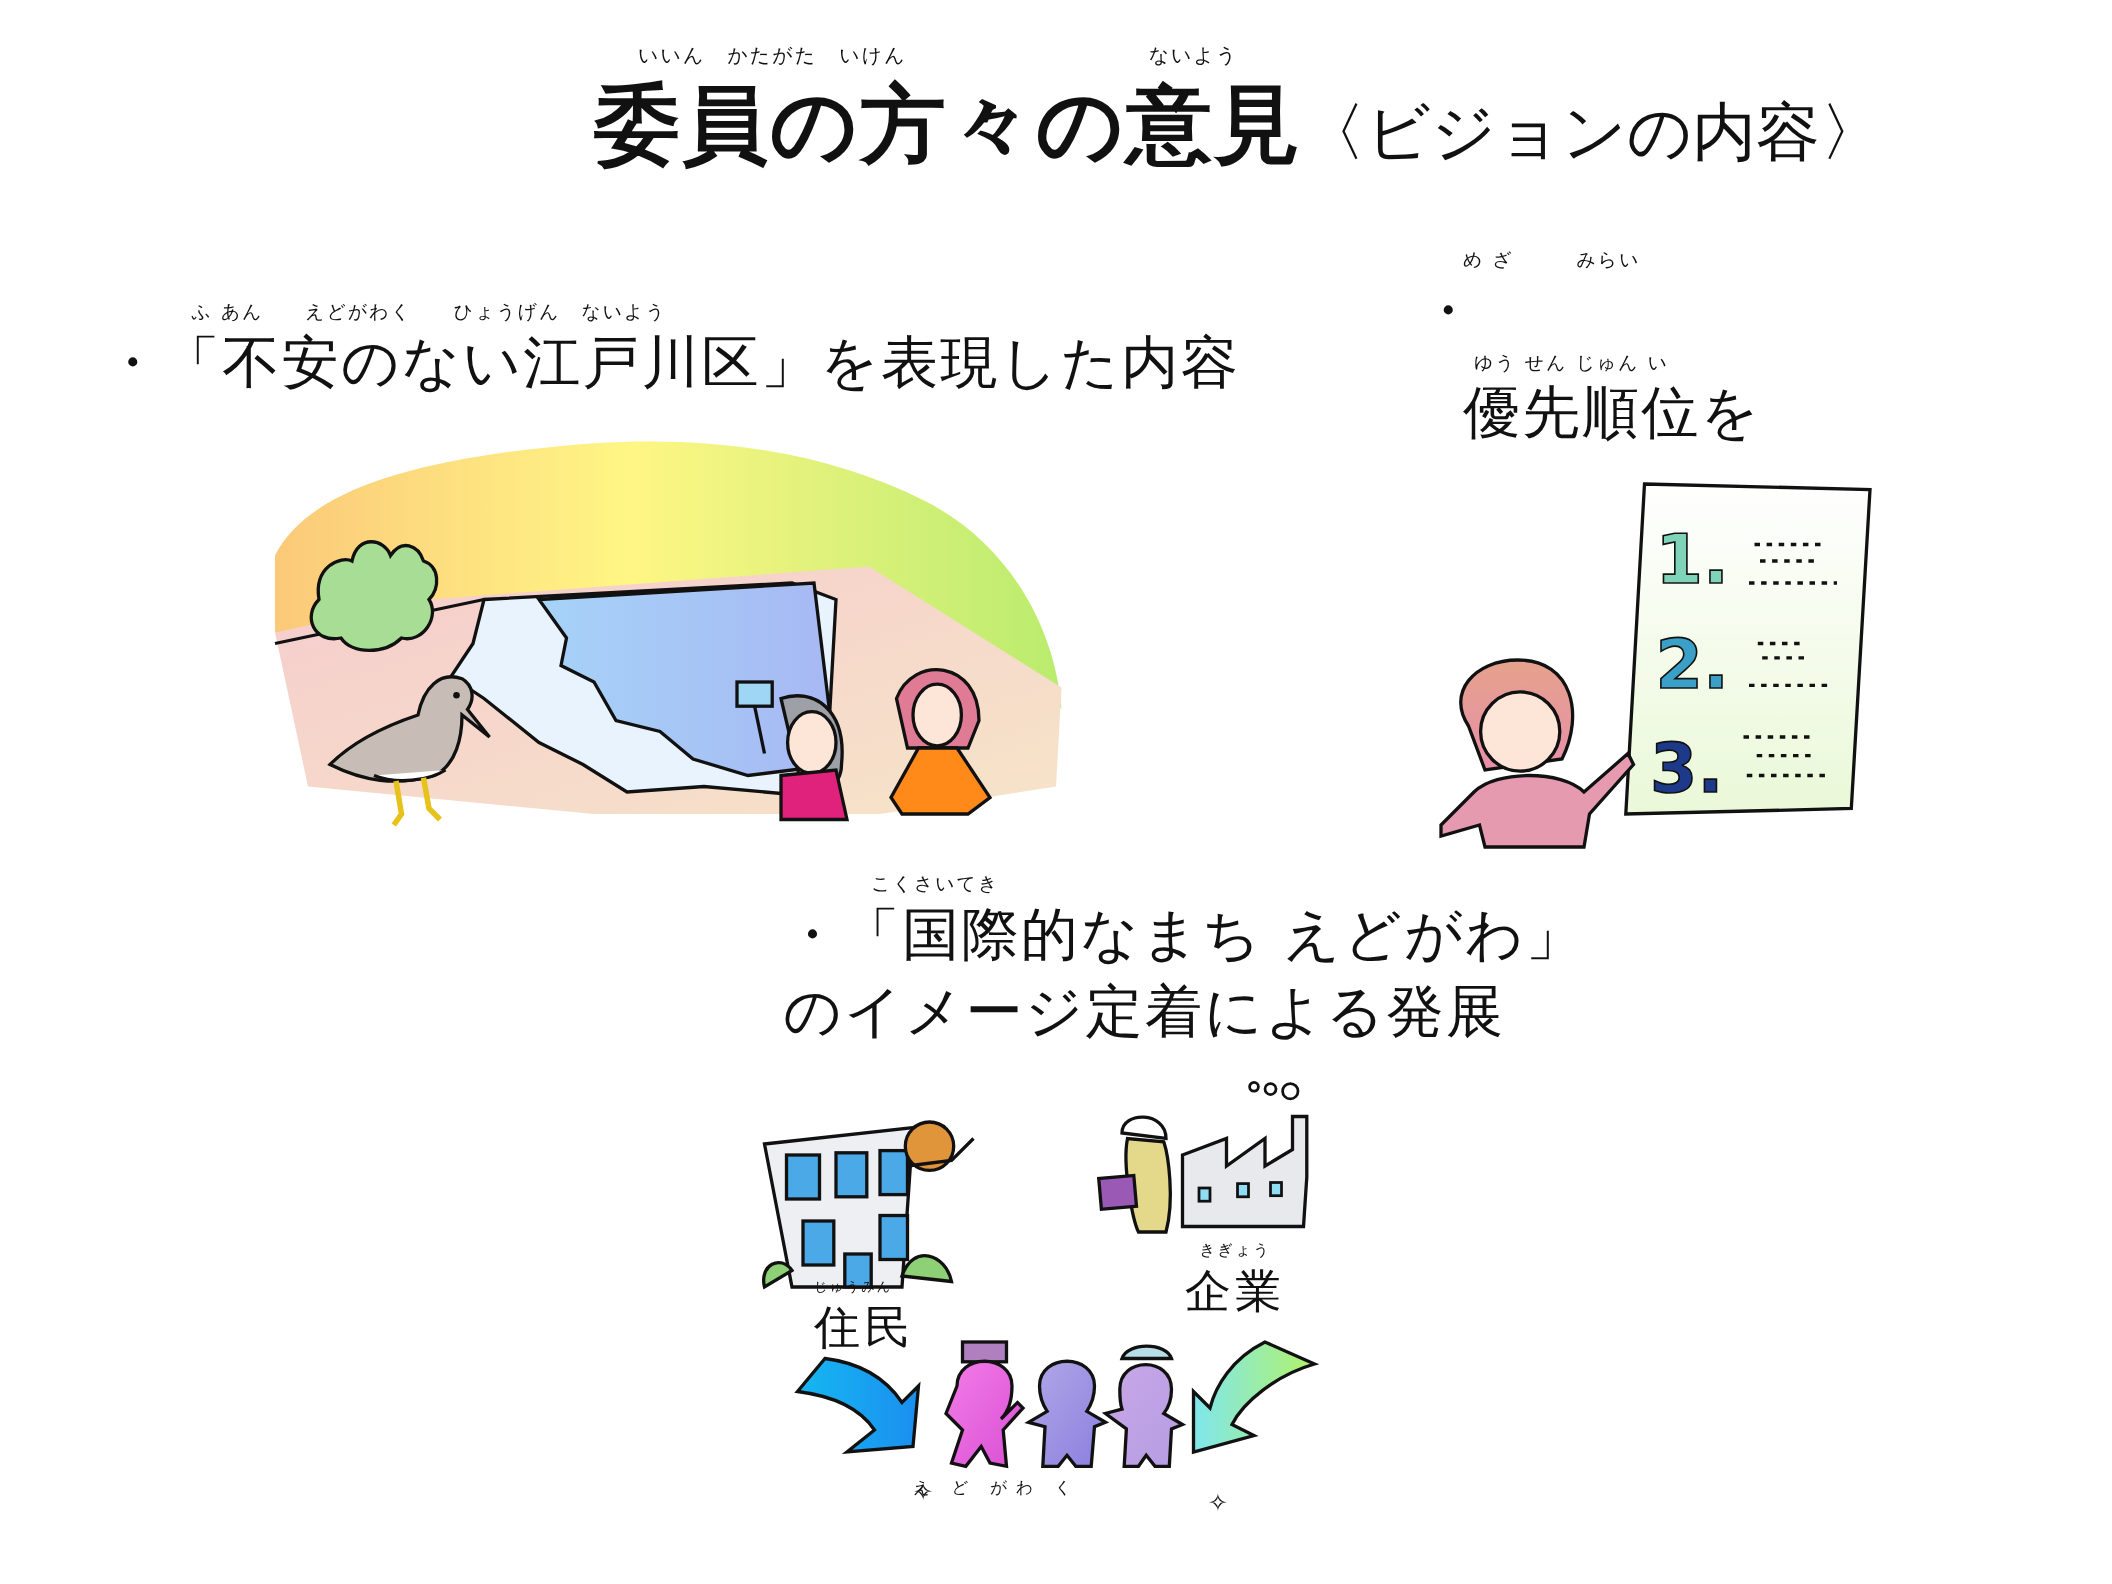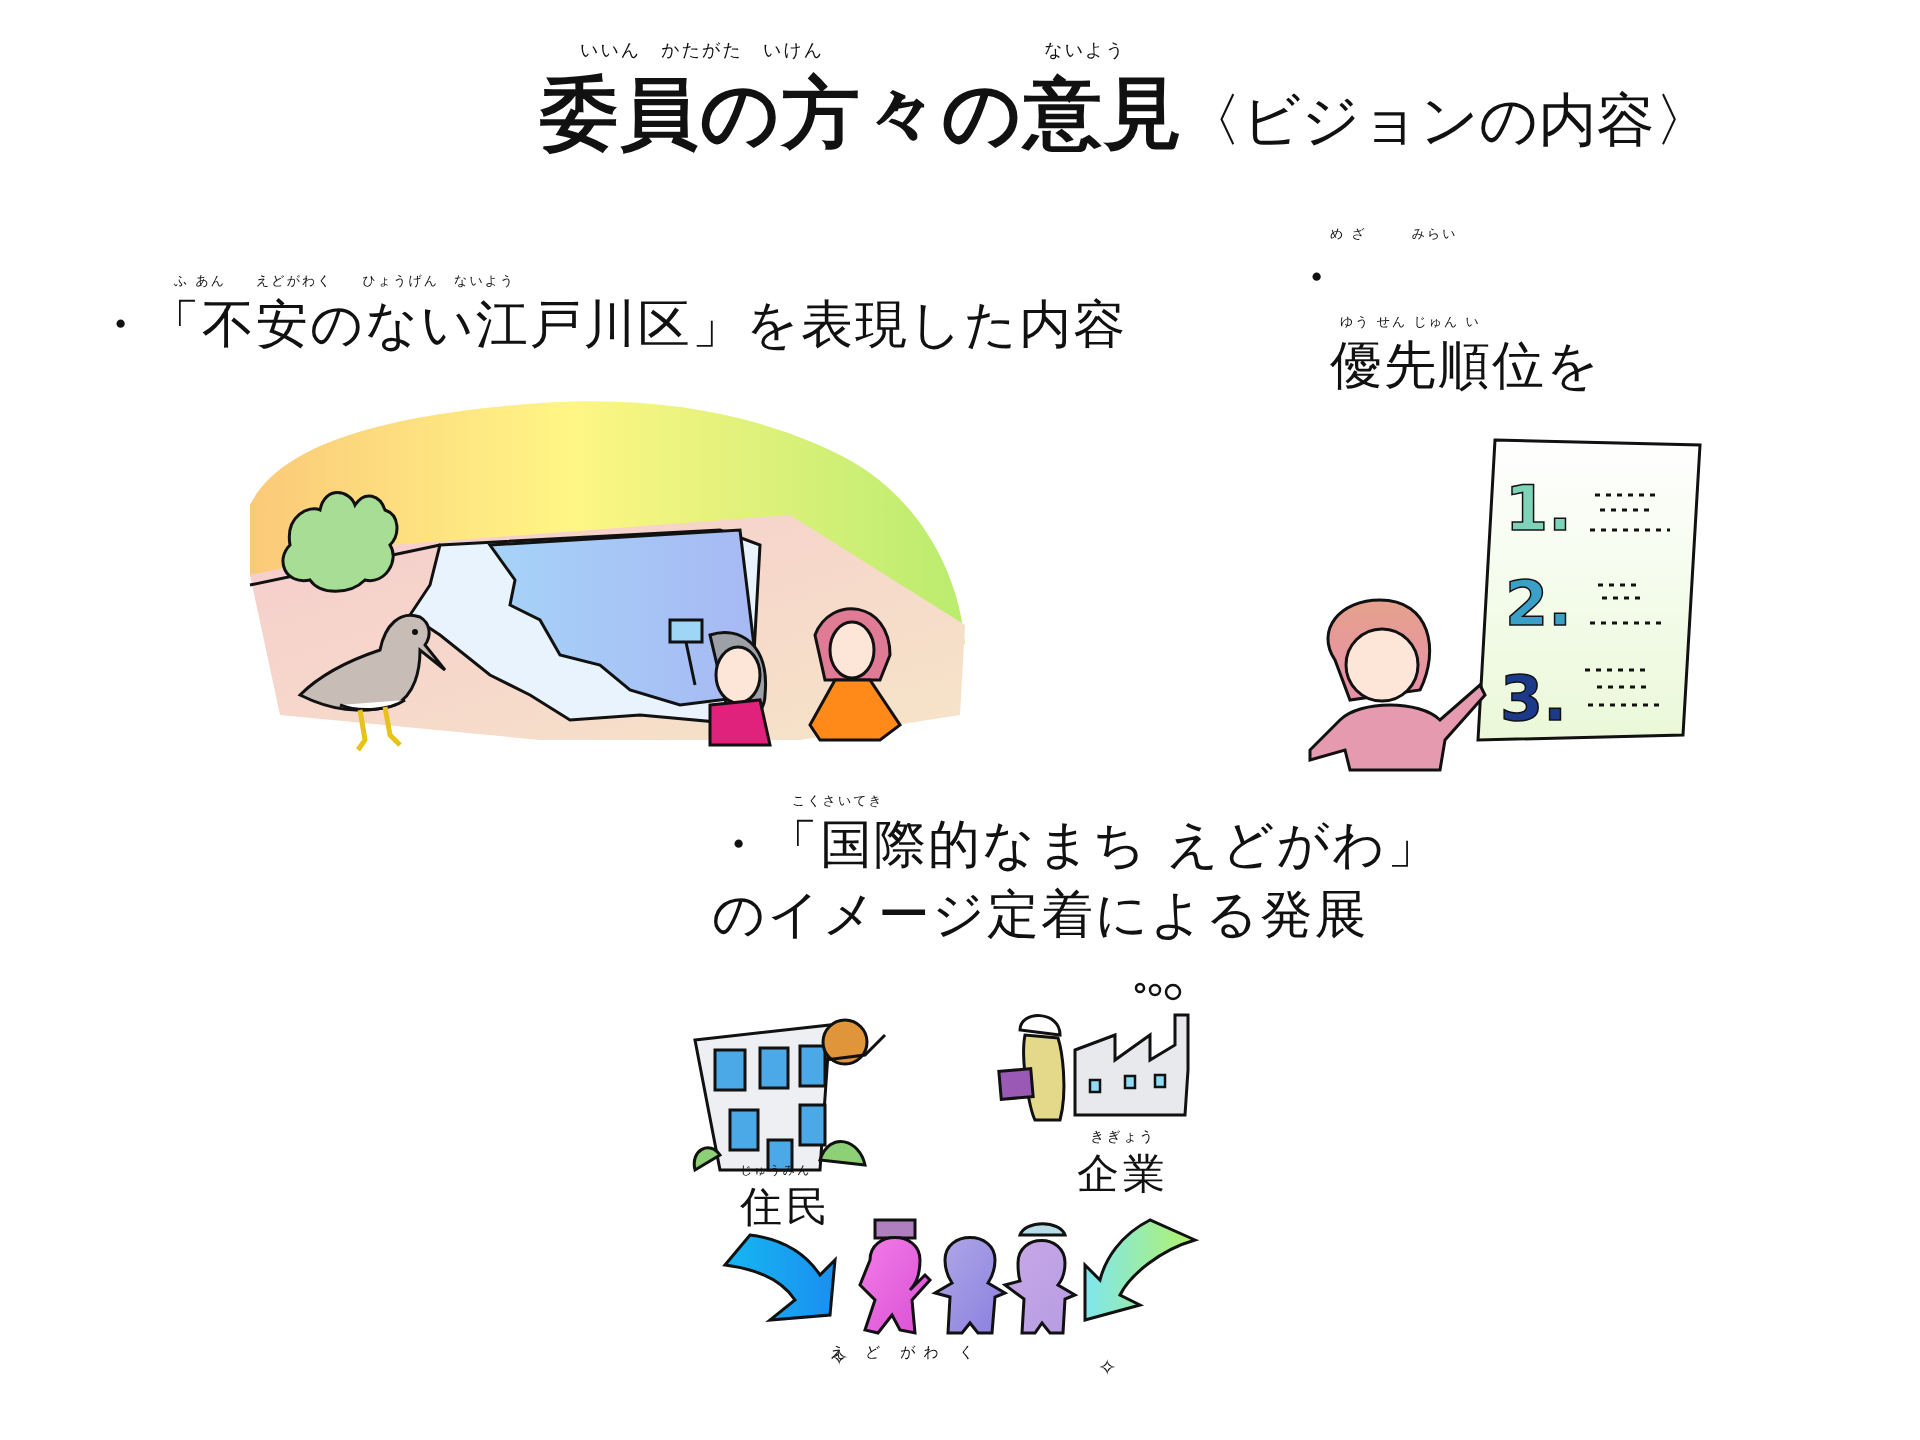--- a/index.html
+++ b/index.html
@@ -1,19 +1,19 @@
 <!DOCTYPE html>
 <html><head>
 <meta charset="utf-8">
 <style>
   html, body { margin: 0; padding: 0; background: #ffffff; }
   body { width: 1920px; height: 1440px; position: relative; overflow: hidden;
          font-family: "DejaVu Sans", sans-serif; color: #111; }
   .abs { position: absolute; }
-  .ruby-line { font-size: 13px; letter-spacing: 2px; color: #111; white-space: nowrap; }
+  .ruby-line { font-size: 17px; letter-spacing: 2px; color: #111; white-space: nowrap; }
   .big { font-weight: bold; white-space: nowrap; }
   .title-main { font-size: 78px; font-weight: 900; letter-spacing: 2px; }
   .title-sub { font-size: 58px; font-weight: normal; }
   .h1 { font-size: 52px; font-weight: normal; letter-spacing: 2px; }
   .label { font-size: 42px; font-weight: normal; letter-spacing: 4px; }
   svg { position: absolute; overflow: visible; }
 </style>
 </head>
 <body>
 

